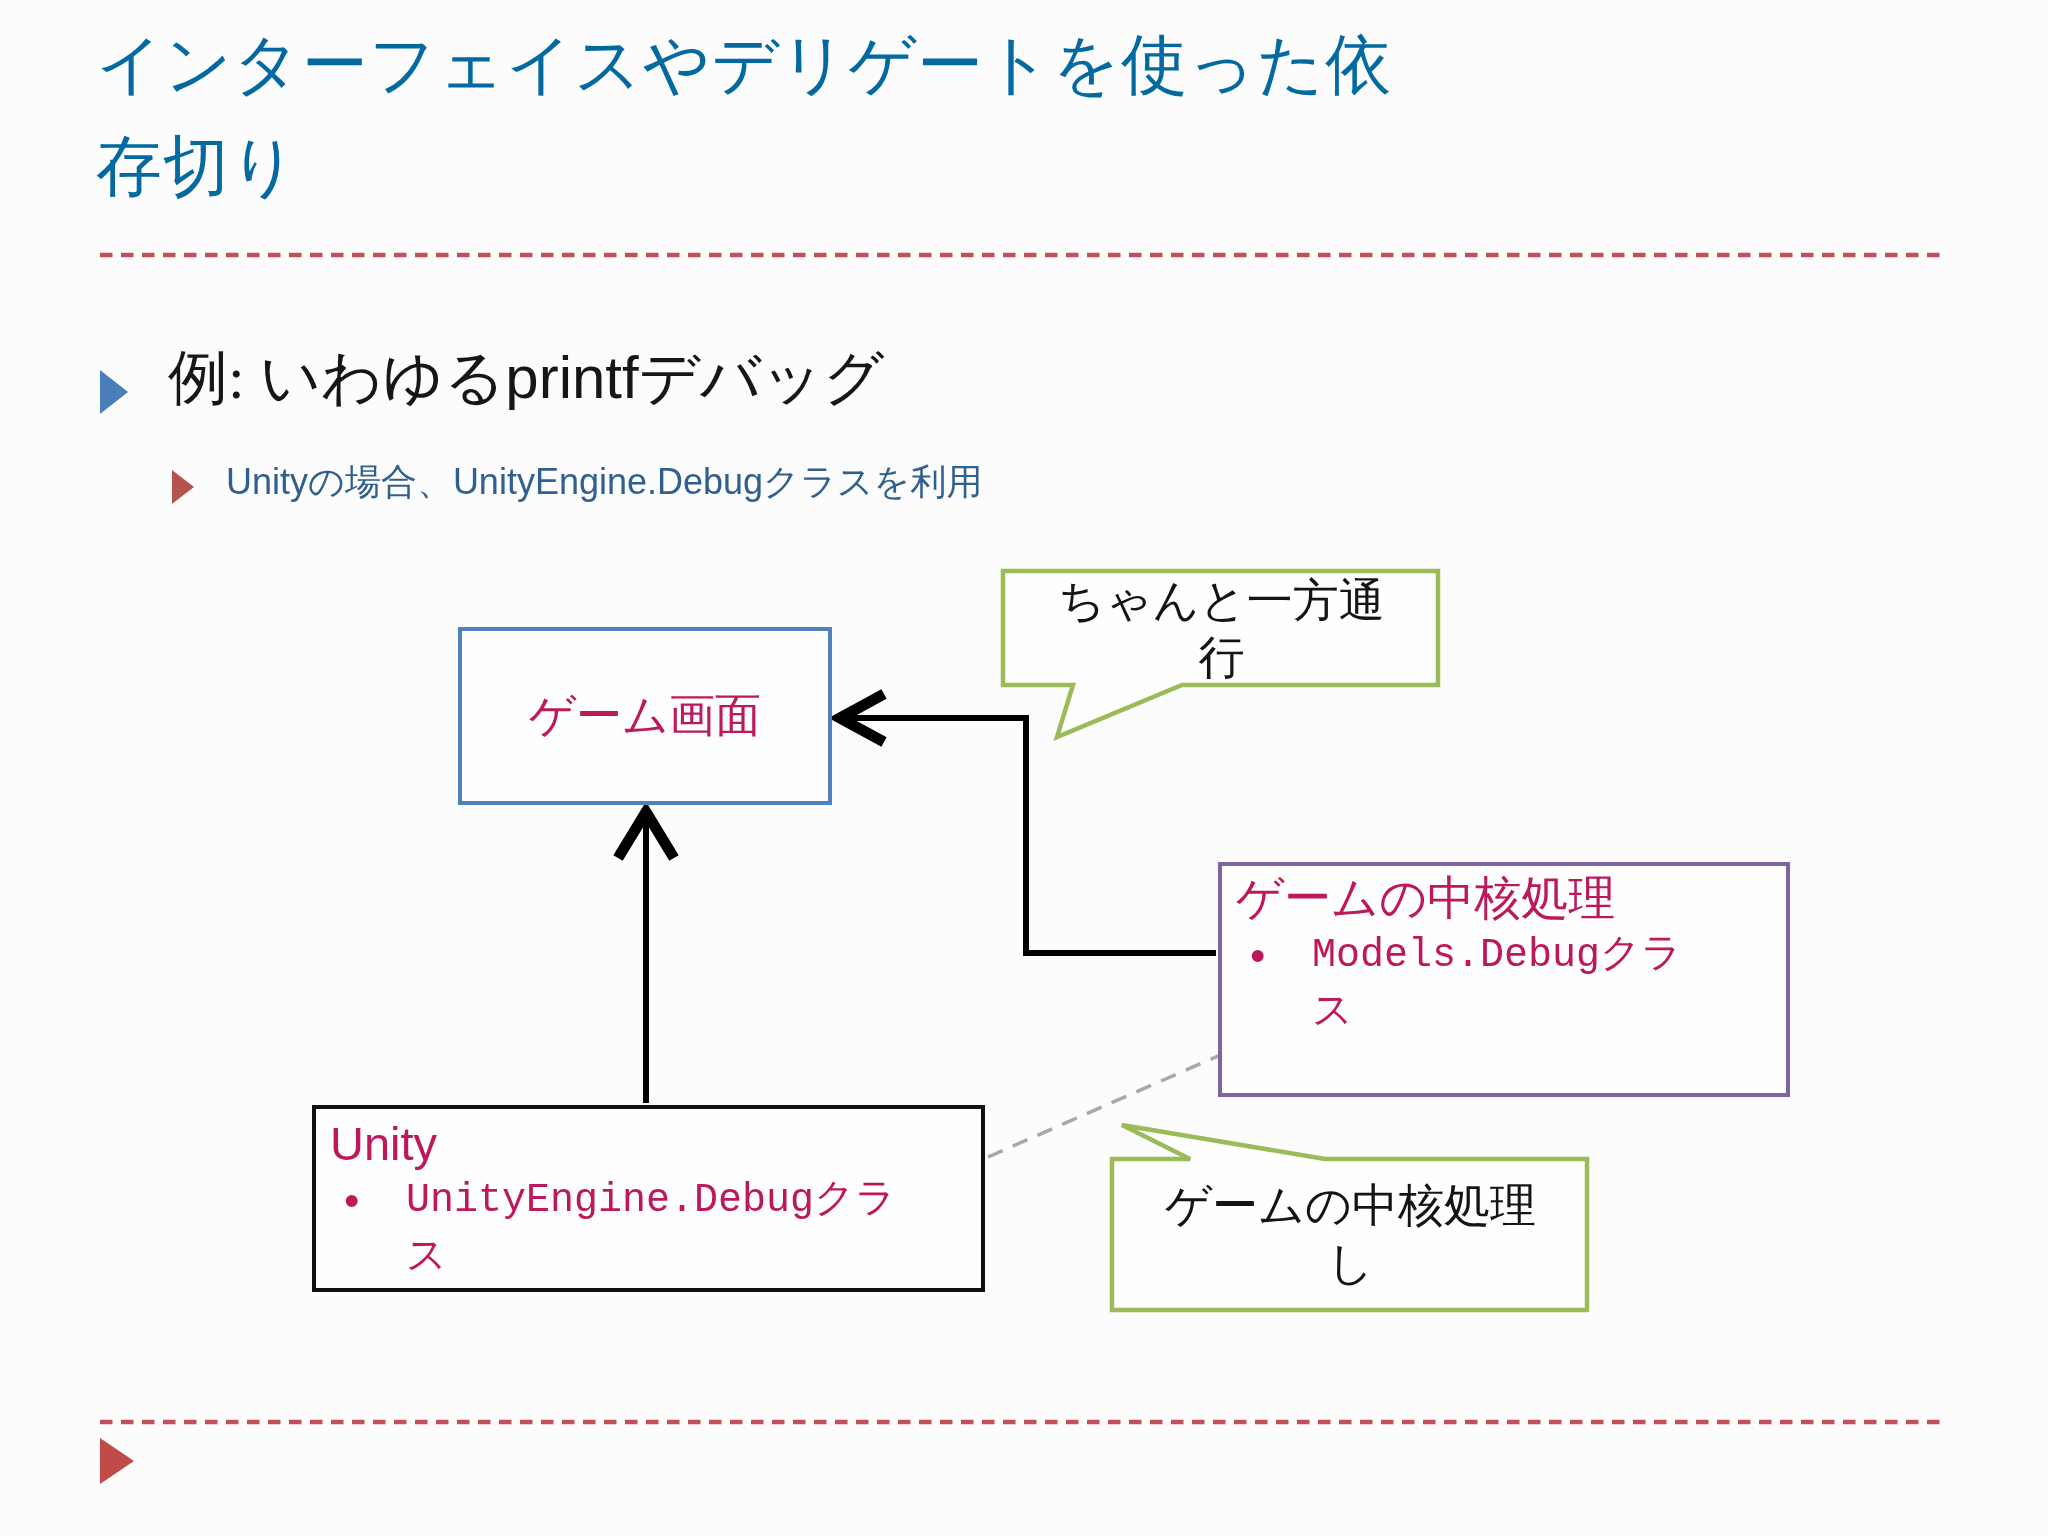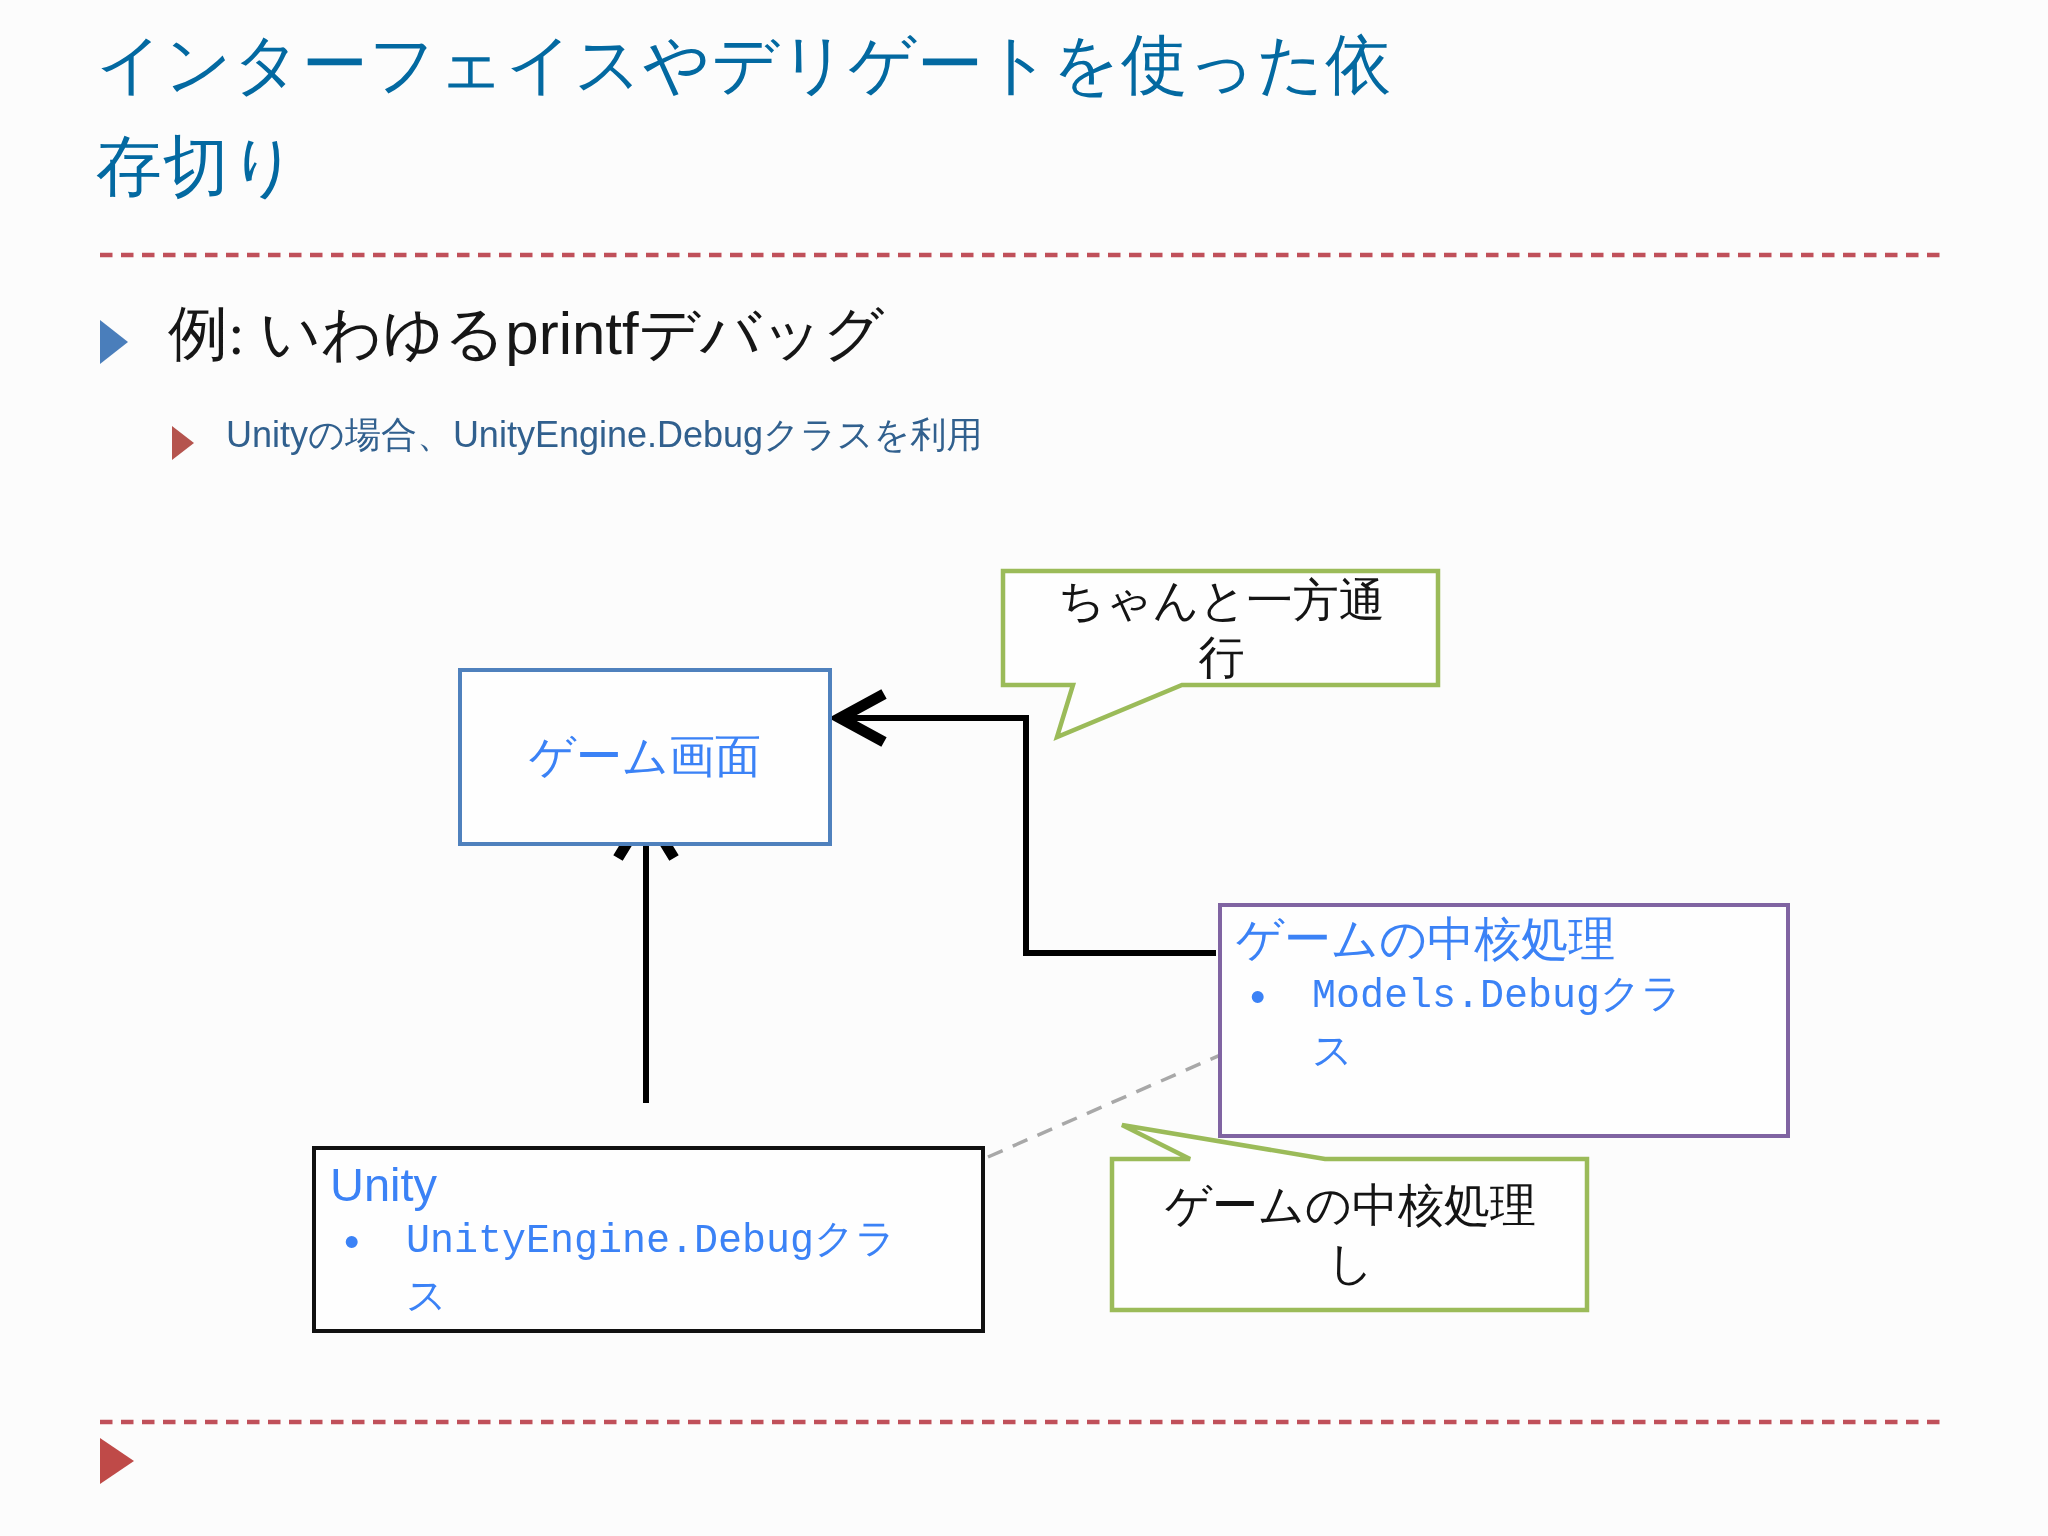--- a/index.html
+++ b/index.html
@@ -15,42 +15,42 @@
   .sans{font-family:"Liberation Sans","DejaVu Sans",sans-serif;}
 
   
   .slide-title{
     left:96px;top:14px;width:1860px;
     font-size:66px;line-height:1.55;
     color:#0369a1;
     white-space:pre-line;
     letter-spacing:1px;
   }
-  .bullet-row{display:flex;align-items:center;}
+  .bullet-row{display:flex;align-items:flex-end;margin-top:44px;}
   .bullet1-row{left:100px;top:298px;gap:40px;}
   .bullet2-row{left:172px;top:410px;gap:32px;}
   .tri{width:0;height:0;flex:none;}
   .tri-l1{
     margin-top:16px;
     border-left:28px solid #4a7ebb;
     border-top:22px solid transparent;
     border-bottom:22px solid transparent;
   }
   .tri-l2{
     margin-top:16px;
     border-left:22px solid #b5544e;
     border-top:17px solid transparent;
     border-bottom:17px solid transparent;
   }
   .bullet1-text{font-size:60px;line-height:1.2;color:#161616;}
   .bullet2-text{font-size:36px;line-height:1.2;color:#31608e;}
   .bullet1-text .sans,.bullet2-text .sans{letter-spacing:0;}
 
   
-  .dbox{box-sizing:border-box;background:#fefefe;color:#3b82f6;margin-top:41px;}
+  .dbox{box-sizing:border-box;background:#fefefe;color:#be185d;}
   .game-box{
     left:458px;top:627px;width:374px;height:178px;
     border:4px solid #4f81bd;
     display:flex;align-items:center;justify-content:center;
     font-size:46px;
   }
   .core-box{
     left:1218px;top:862px;width:572px;height:235px;
     border:4px solid #8064a2;
     padding:4px 8px 0 14px;

